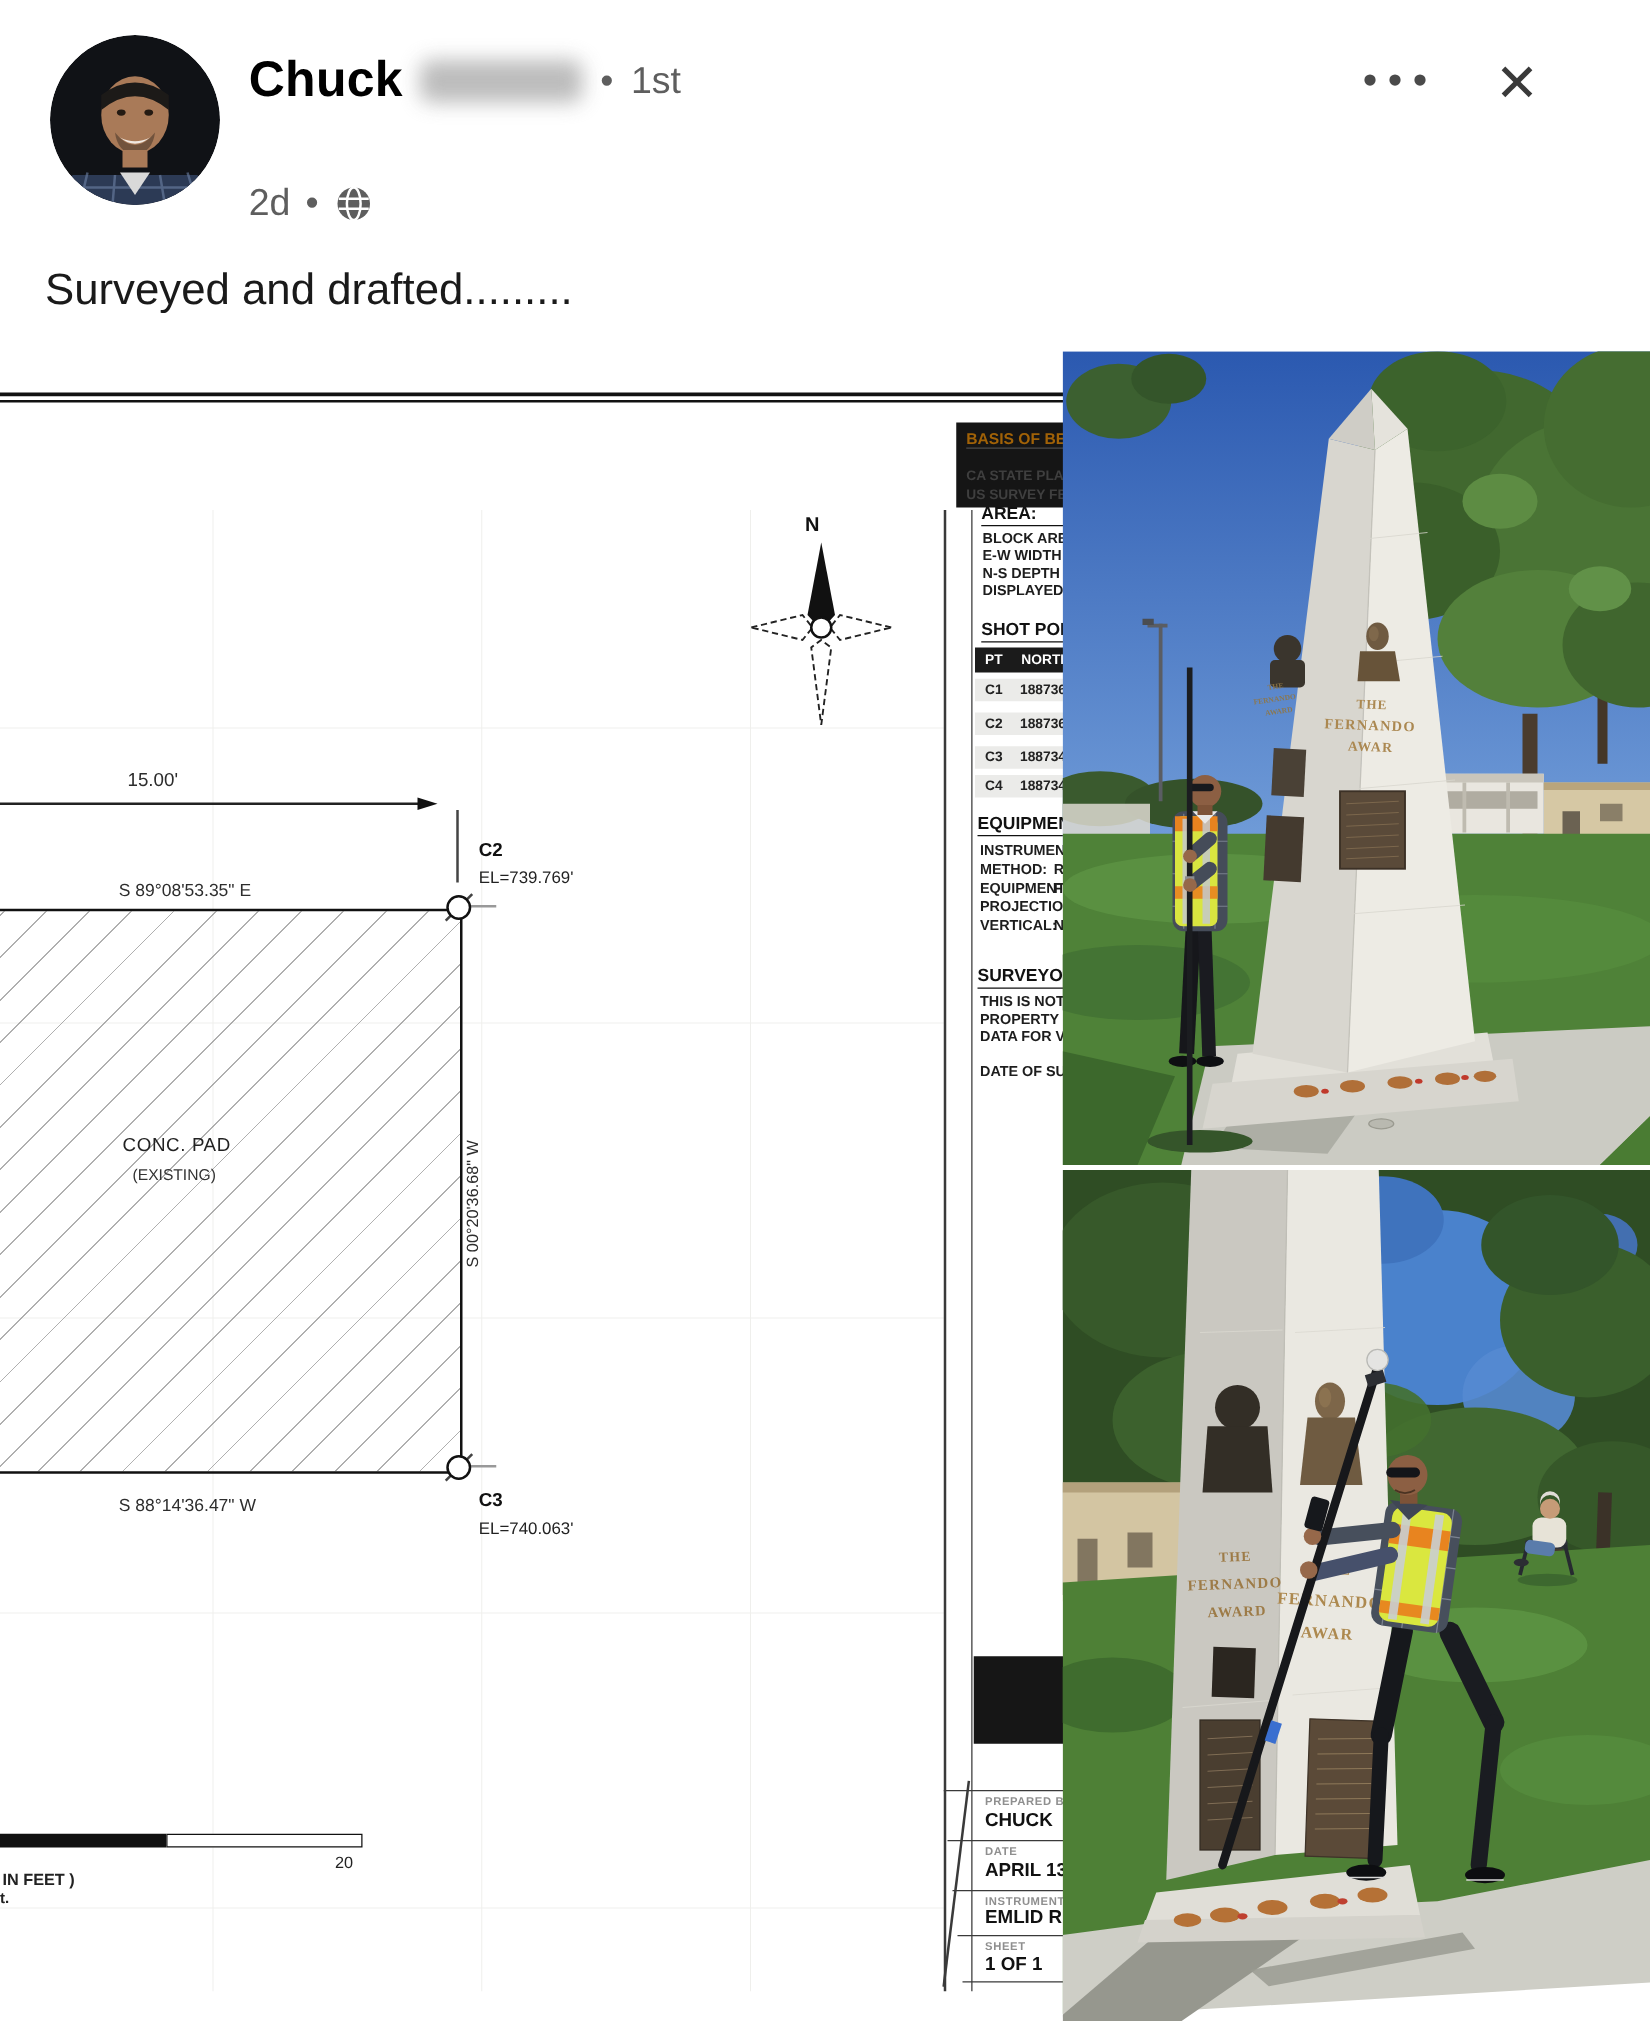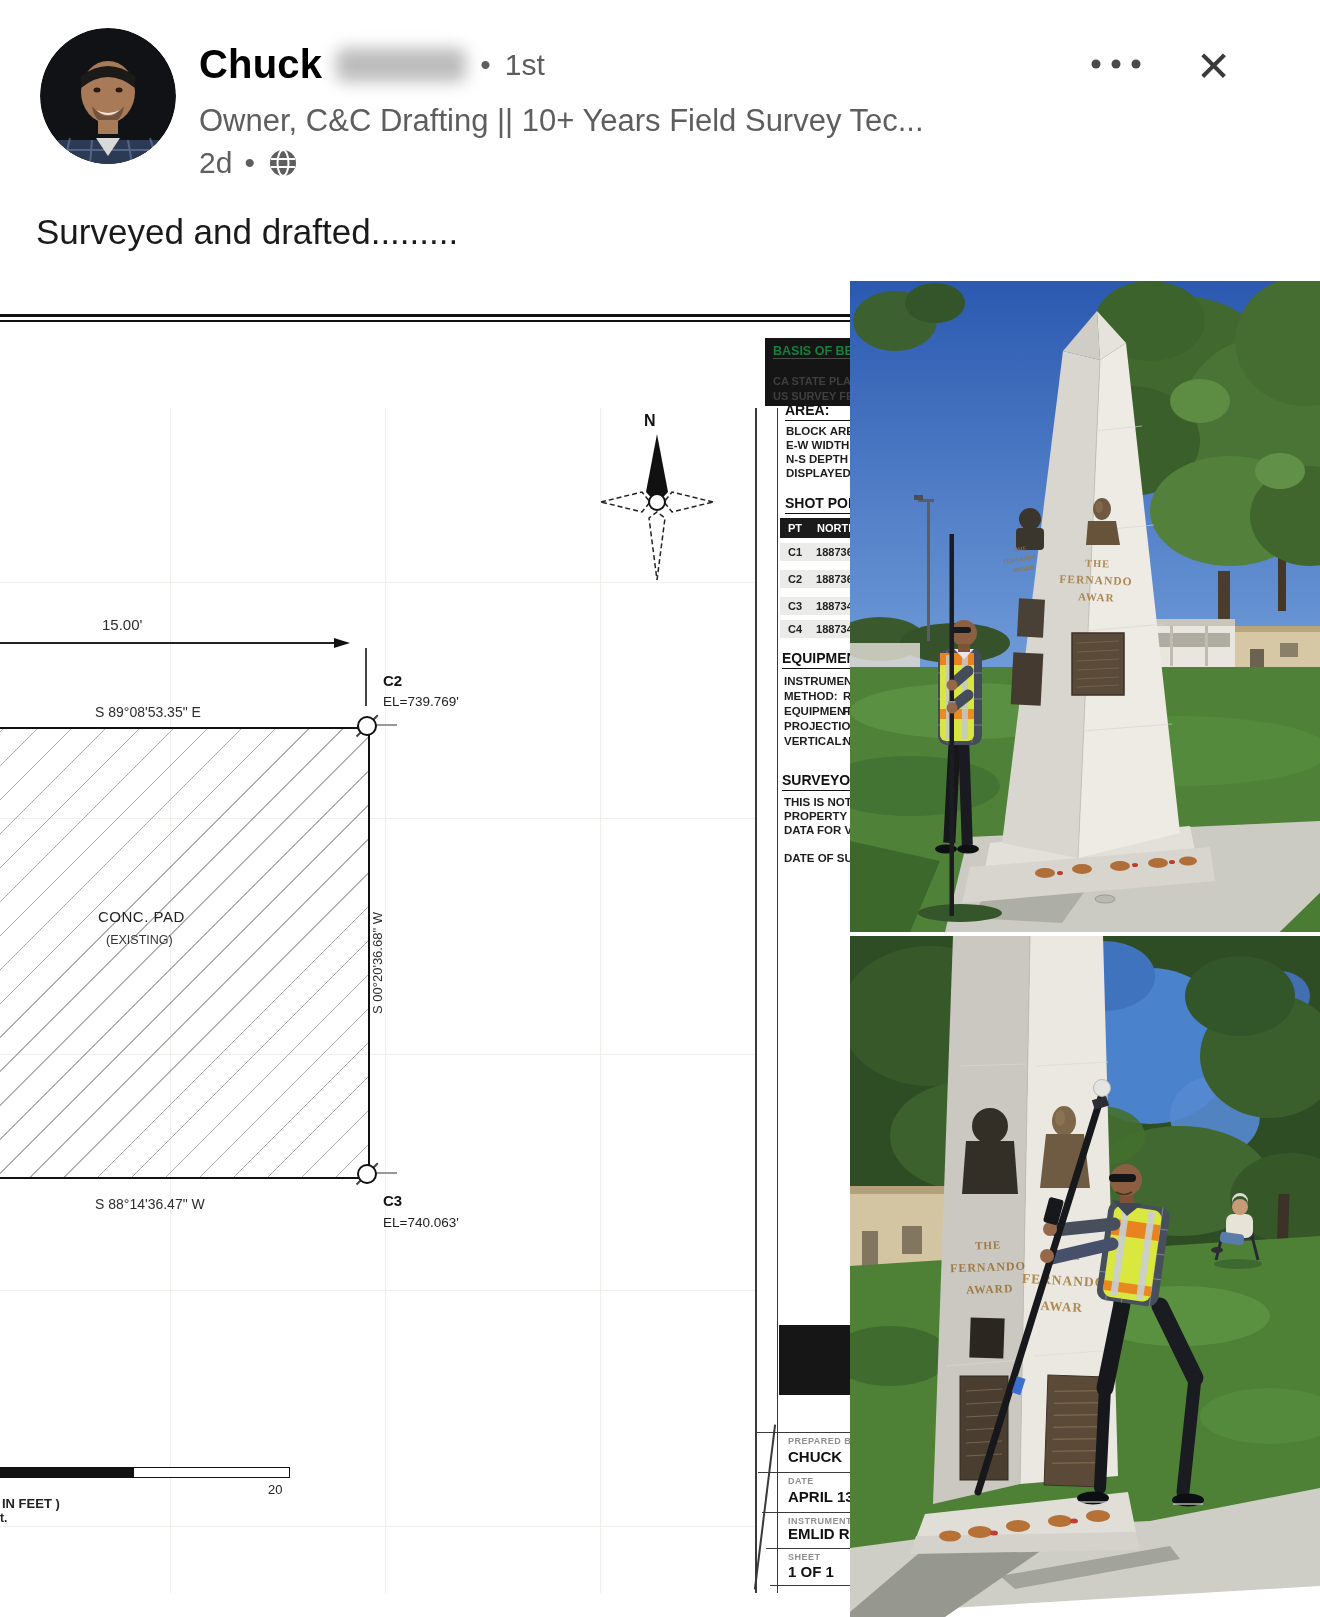--- a/index.html
+++ b/index.html
@@ -71,21 +71,20 @@
       </g>
     </svg>
   </div>
 
   <div class="a nw" style="left:199px;top:42px;display:flex;align-items:center;gap:14px">
     <span class="author-name">Chuck</span>
     <span class="blurname"></span>
     <span class="sub">•</span>
     <span class="sub">1st</span>
   </div>
-  <div class="a nw headline" style="left:199px;top:103px;width:880px;overflow:hidden;text-overflow:ellipsis">Owner, C&amp;C Drafting || 10+ Years Field Survey Tec...</div>
   <div class="a nw" style="left:199px;top:146px;display:flex;align-items:center;gap:12px">
     <span class="sub">2d</span>
     <span class="sub">•</span>
     <svg width="32" height="32" viewBox="0 0 32 32">
       <circle cx="16" cy="16" r="13" fill="#5e5e5e"></circle>
       <ellipse cx="16" cy="16" rx="5.5" ry="13" fill="none" stroke="#fff" stroke-width="2"></ellipse>
       <line x1="4" y1="12" x2="28" y2="12" stroke="#fff" stroke-width="2"></line>
       <line x1="4" y1="20" x2="28" y2="20" stroke="#fff" stroke-width="2"></line>
     </svg>
   </div>
@@ -99,21 +98,21 @@
 
   <div class="a nw posttext" style="left:36px;top:212px">Surveyed and drafted.........</div>
 
   <div id="sheet" class="a">
 
     <div class="a" style="left:0;top:2px;width:860px;height:3px;background:#111"></div>
     <div class="a" style="left:0;top:8px;width:860px;height:2px;background:#111"></div>
 
 
     <div class="a" style="left:765px;top:26px;width:95px;height:68px;background:#151515;overflow:hidden">
-      <div class="nw" style="margin:6px 0 16px 8px;font-size:12.5px;font-weight:700;color:#15803d;border-bottom:1px solid #4a4a4a;width:110px">BASIS OF BE</div>
+      <div class="nw" style="margin:6px 0 16px 8px;font-size:12.5px;font-weight:700;color:#a16207;border-bottom:1px solid #4a4a4a;width:110px">BASIS OF BE</div>
       <div class="nw" style="margin:7px 0 0 8px;font-size:11px;font-weight:600;color:#3f3f3f">CA STATE PLA</div>
       <div class="nw" style="margin:3px 0 0 8px;font-size:11px;font-weight:600;color:#3f3f3f">US SURVEY FE</div>
     </div>
 
     <div class="a gridlayer" style="left:0;top:96px;width:755px;height:1185px"></div>
 
     <div class="a vline" style="left:755px;top:96px;width:1.5px;height:1185px"></div>
     <div class="a vline" style="left:777px;top:96px;width:1px;height:1185px"></div>
 
     <div class="a" style="left:644px;top:100px;font-size:16px;font-weight:700;color:#111">N</div>

